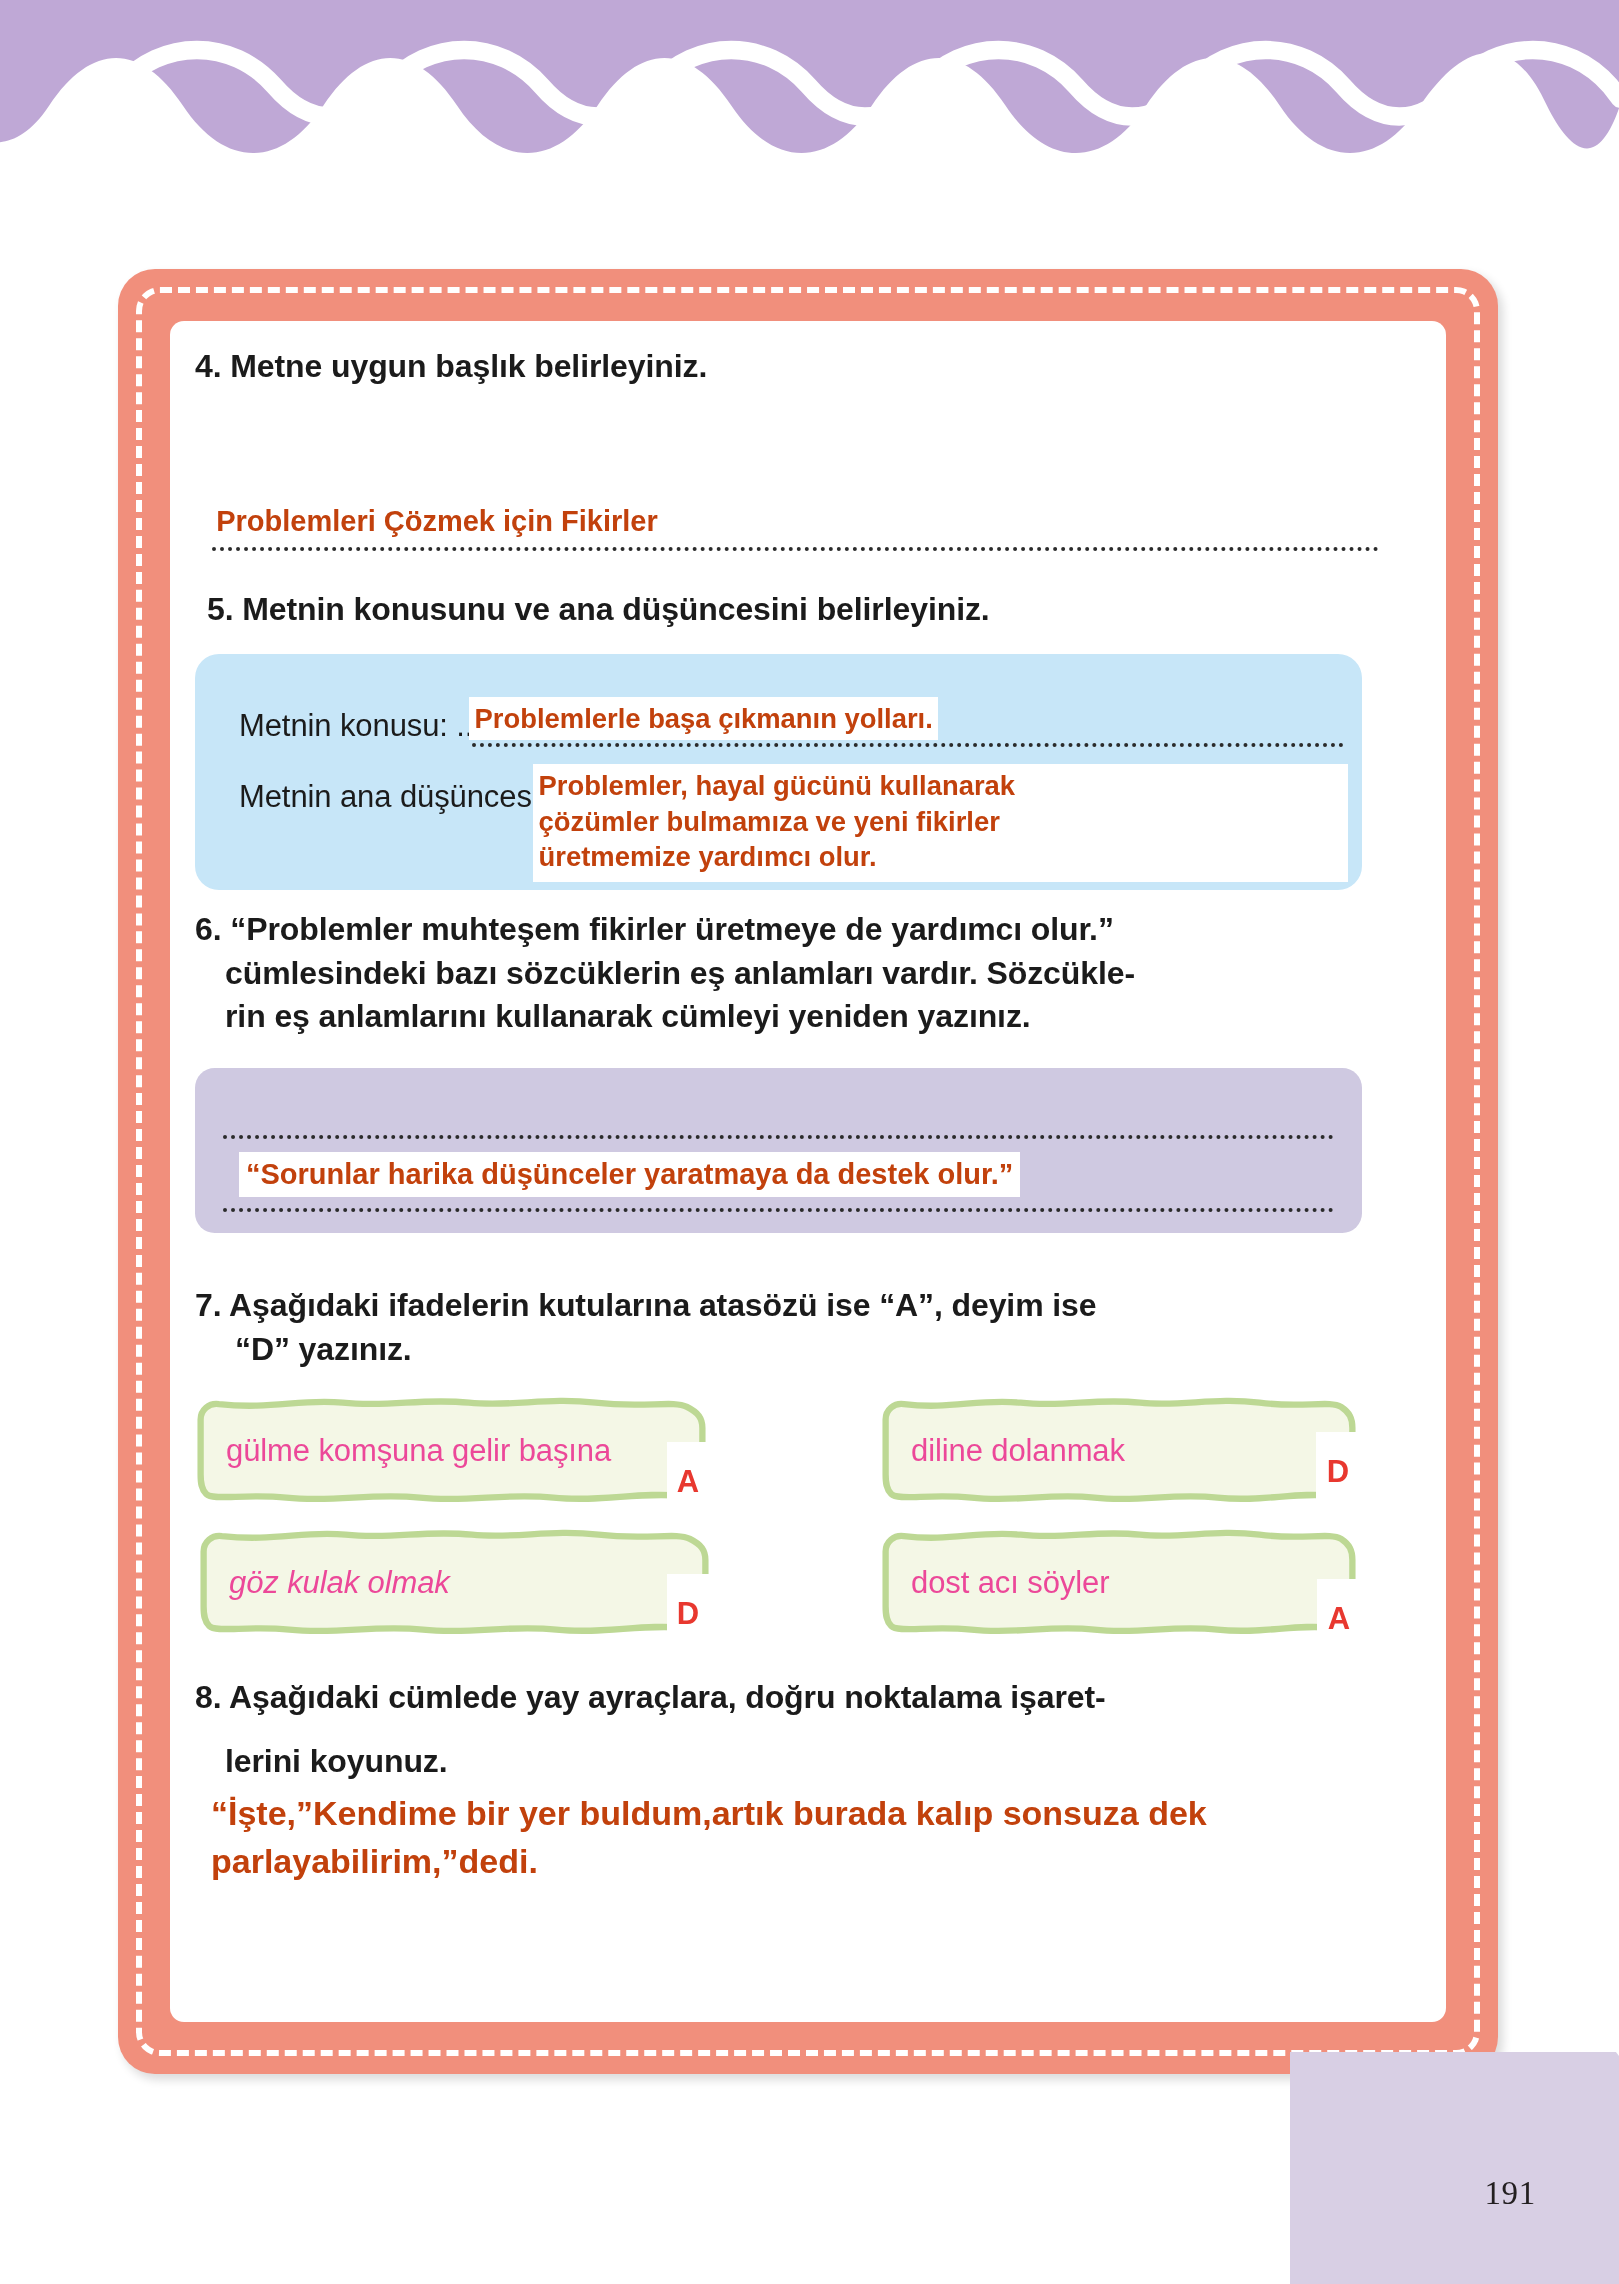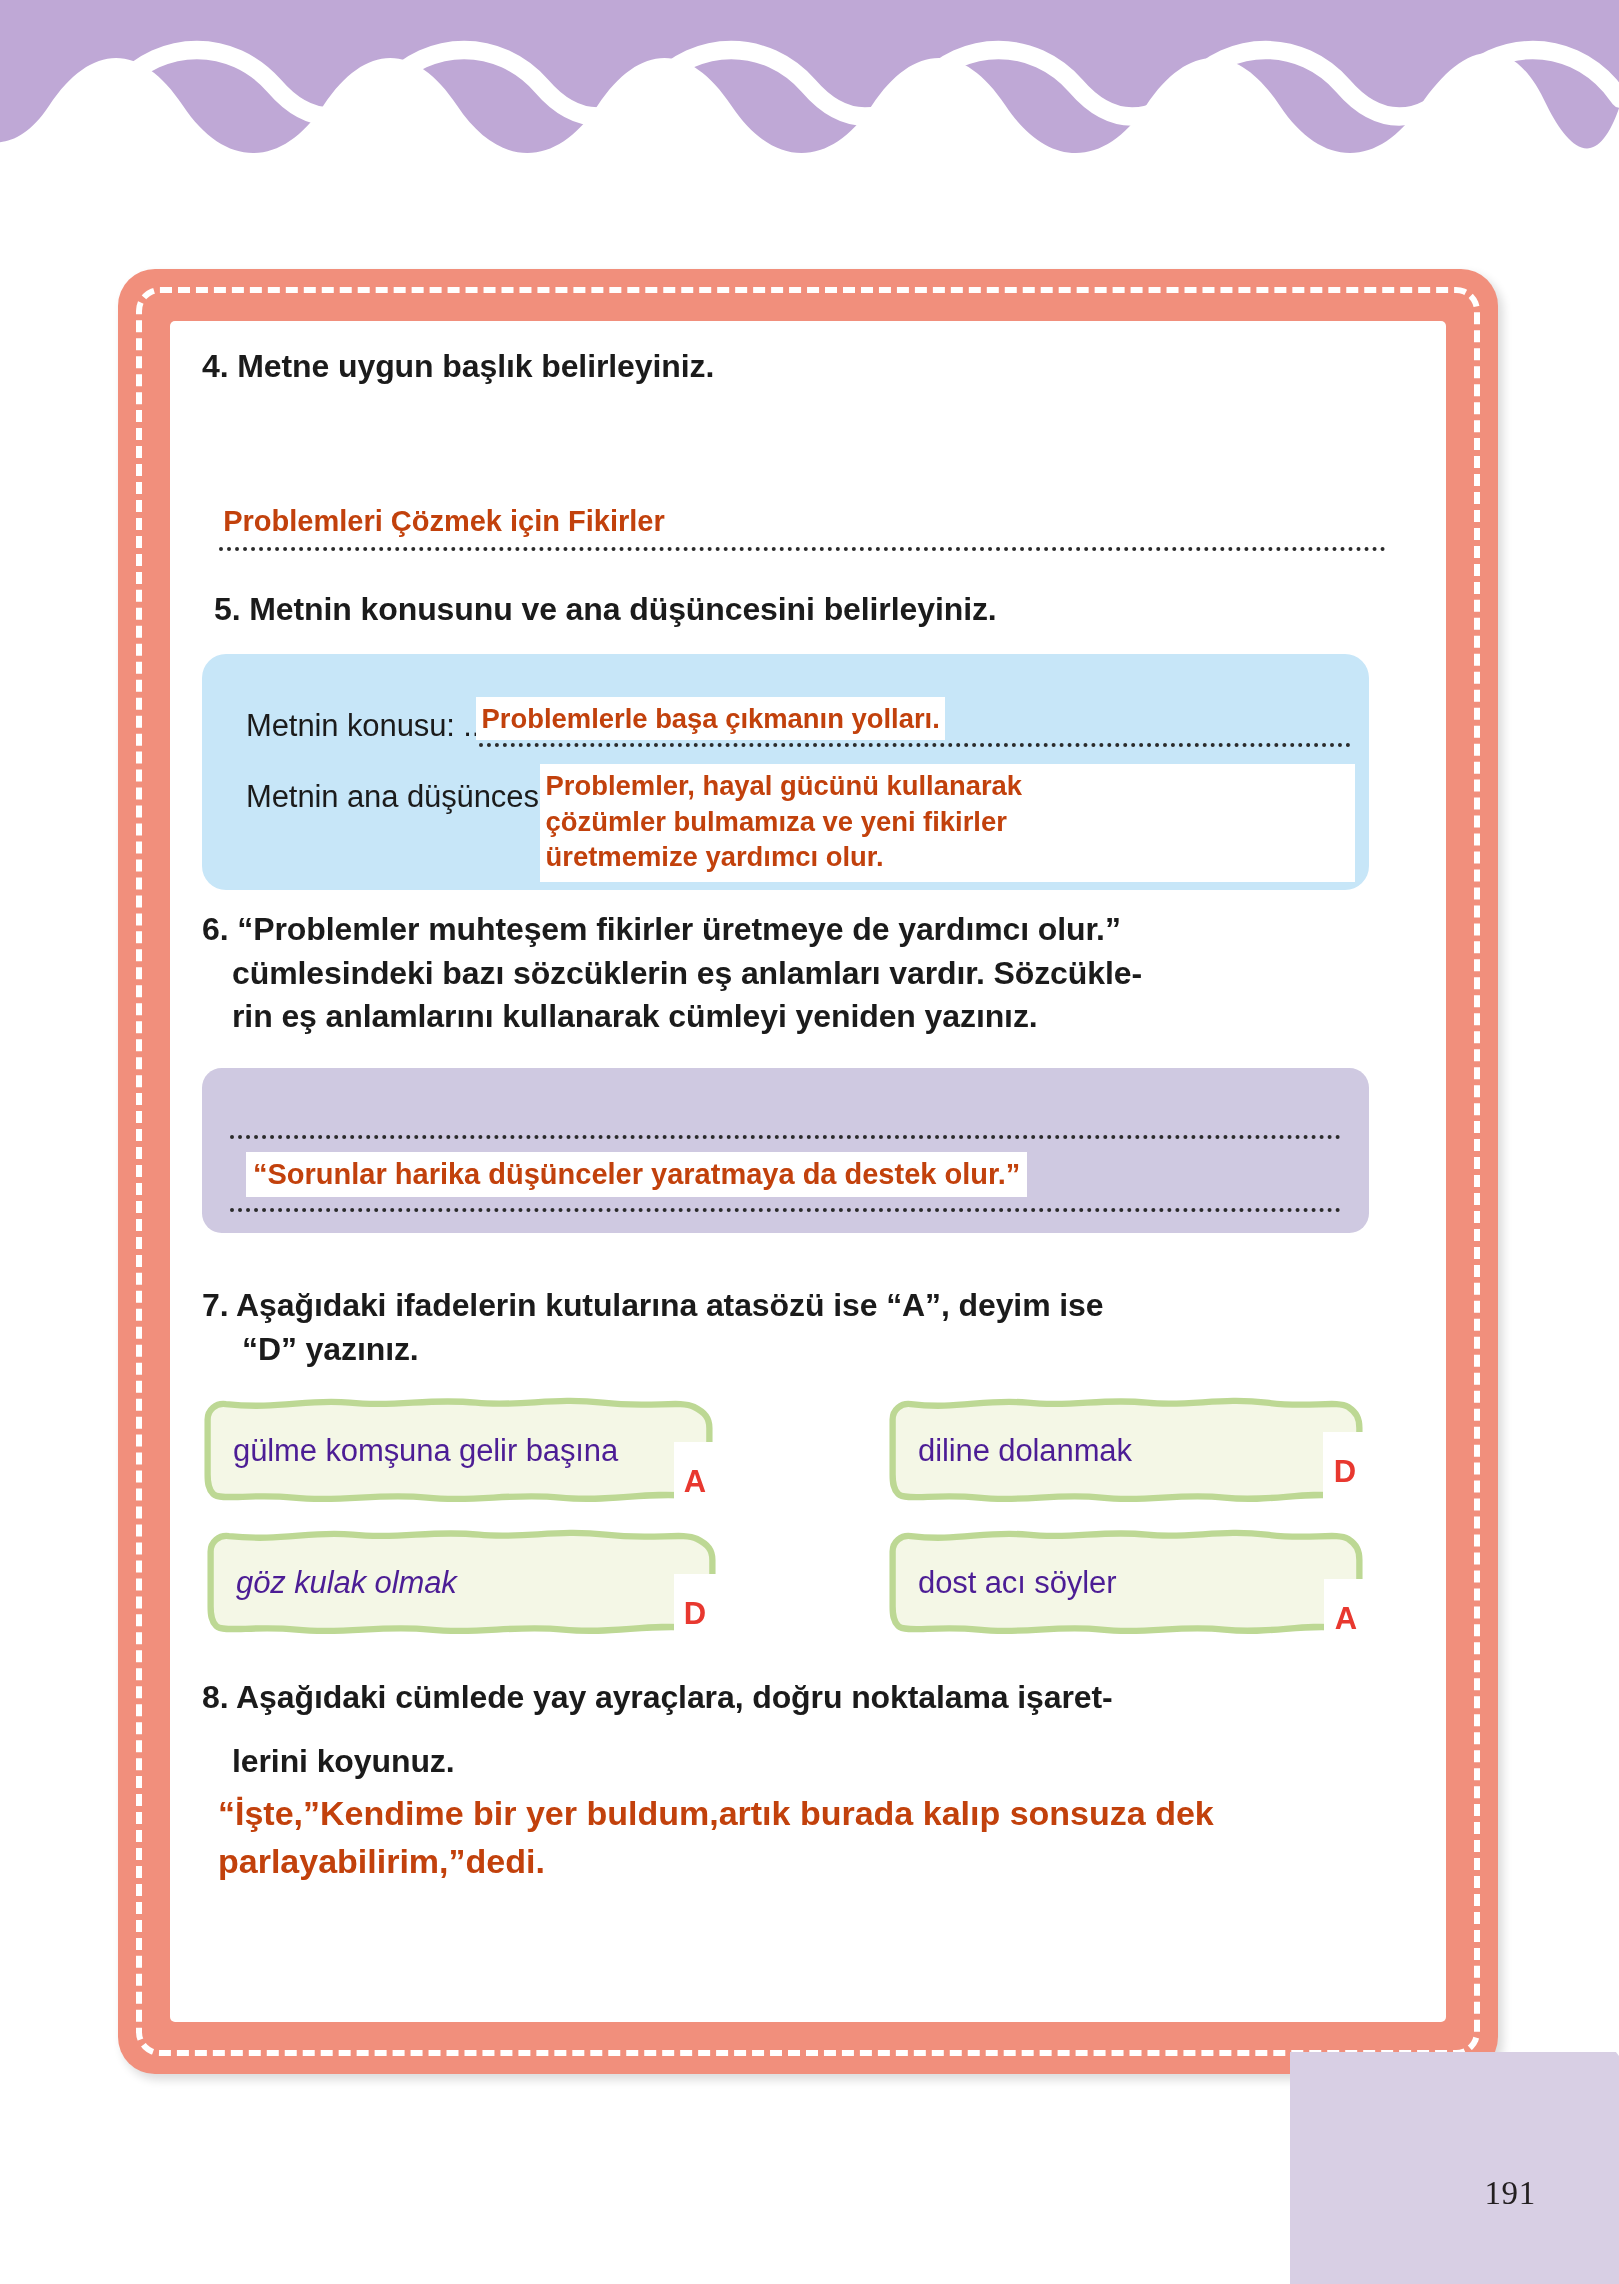--- a/index.html
+++ b/index.html
@@ -36,23 +36,22 @@
     box-shadow: 4.2px 5.6px 9.8px rgba(0,0,0,0.14);
   }
   .frame-dash {
     position: absolute; left: 18.3px; top: 18.3px; right: 18.3px; bottom: 18.3px;
     border: 6.3px dashed #ffffff;
     border-radius: 24px;
   }
   .frame-inner {
     position: absolute; left: 52px; top: 52px; right: 52px; bottom: 52px;
     background: #ffffff;
-    border-radius: 5px;
+    border-radius: 14px;
     overflow: hidden;
-    padding-left: 7px;
   }
 
   
   .content { position: relative; width: 100%; height: 100%; }
 
   .qtext {
     position: absolute;
     font-family: "Liberation Sans", sans-serif;
     font-weight: 700;
     color: #1b1b1b;
@@ -102,21 +101,21 @@
   }
 
   
   .greenbox { position: absolute; }
   .greenbox .gb-svg { position: absolute; left: 0; top: 0; }
   .greenbox .gb-text {
     position: absolute;
     left: 31px; top: 50%; transform: translateY(-50%);
     font-family: "Liberation Sans", sans-serif;
     font-size: 31px;
-    color: #4c1d95;
+    color: #ec4899;
     letter-spacing: -0.1px;
     white-space: nowrap;
   }
   .ansbox {
     position: absolute;
     background: #ffffff;
     z-index: 5;
     display: flex;
     align-items: center;
     justify-content: center;

